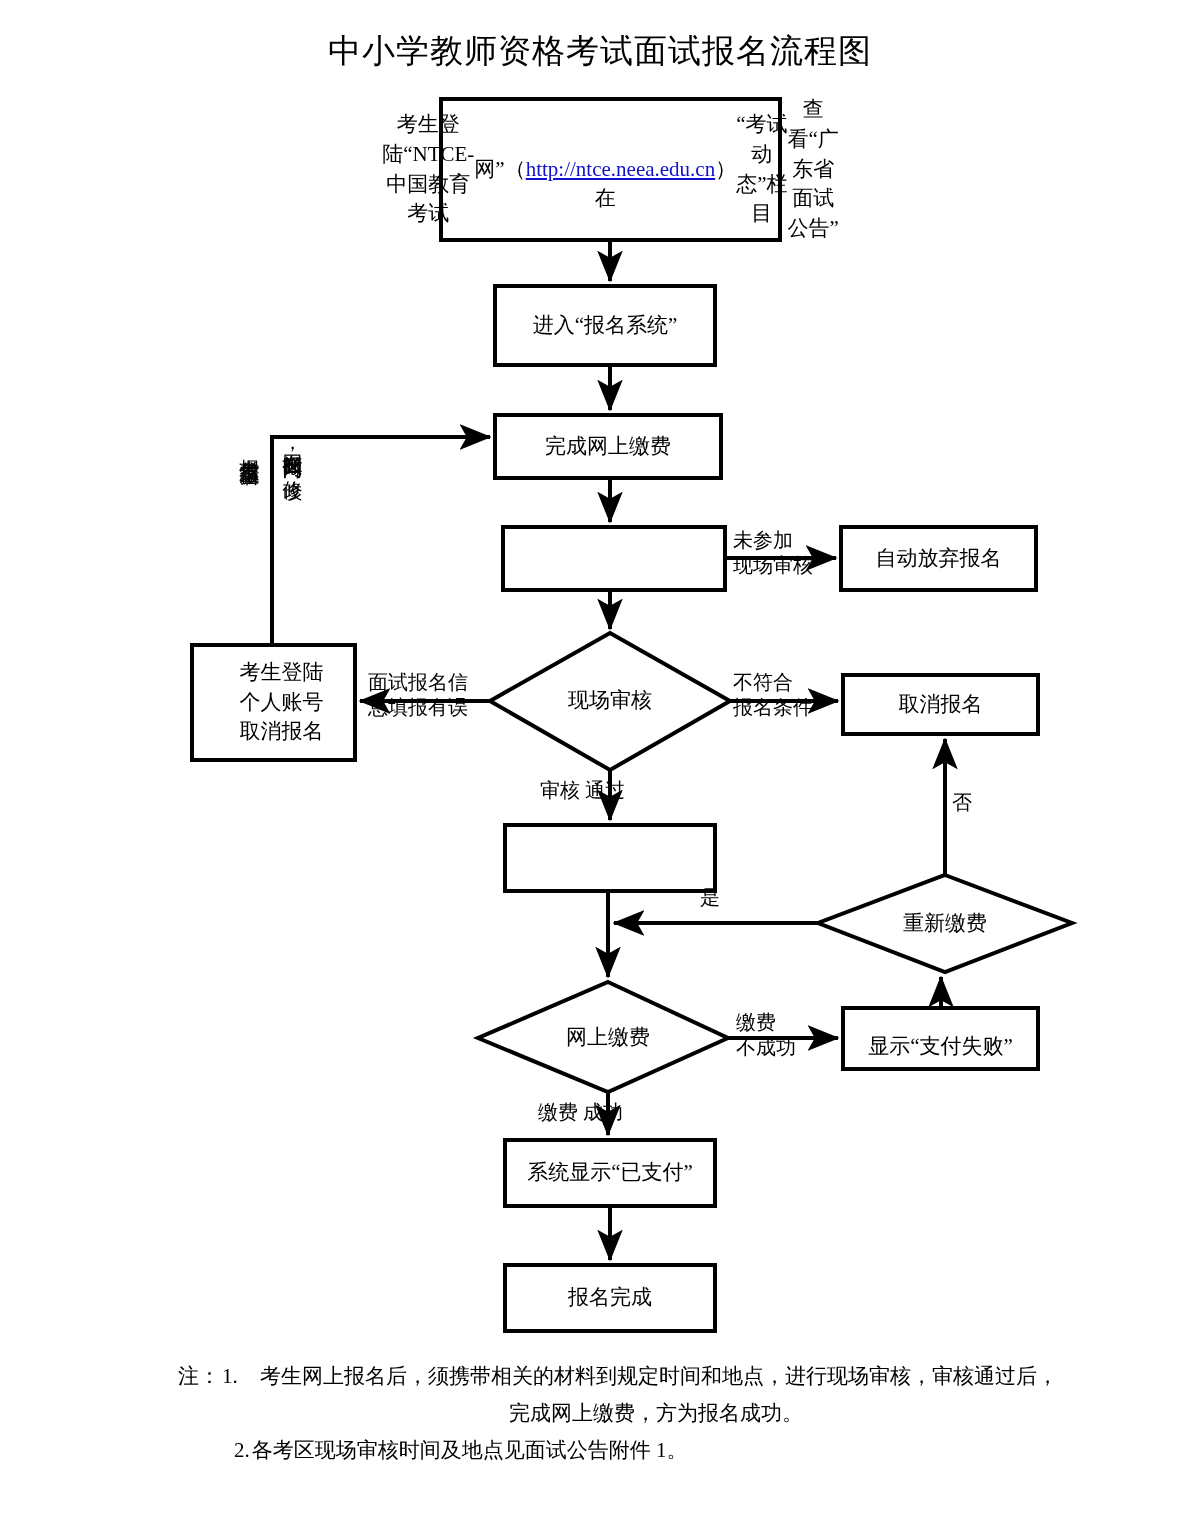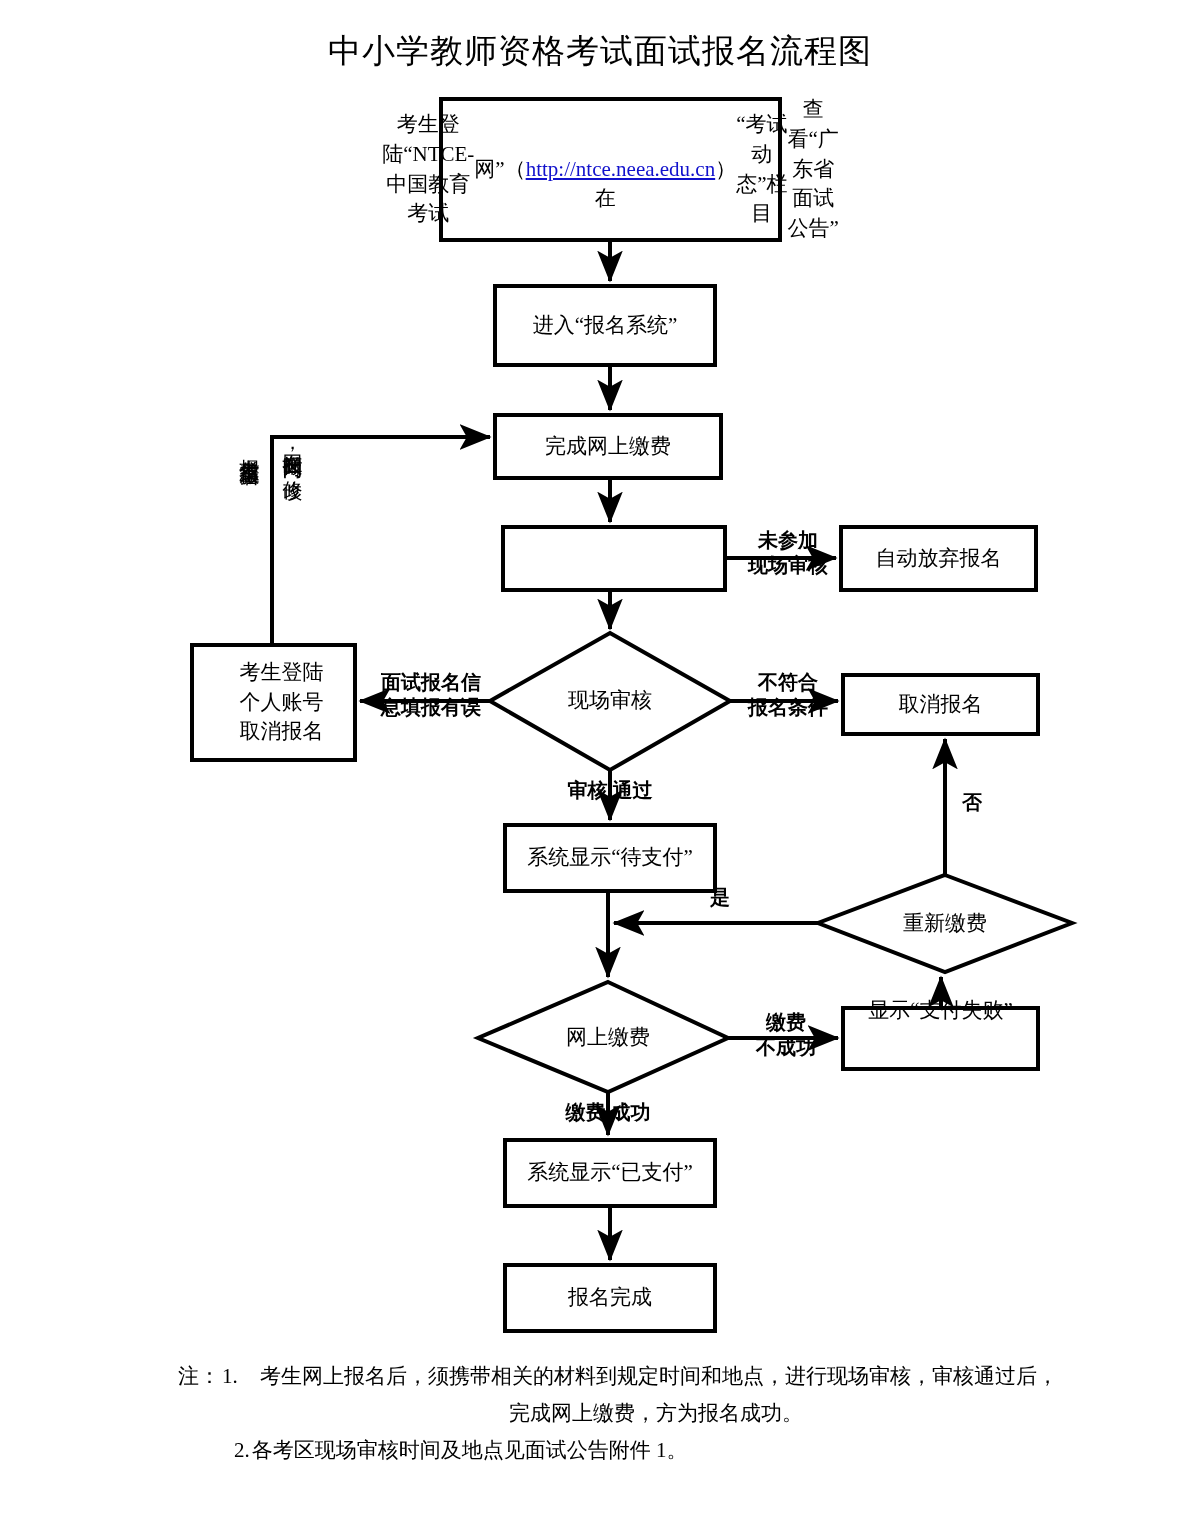--- a/index.html
+++ b/index.html
@@ -55,23 +55,21 @@
   .url-link {
     color: #1111cc;
     text-decoration: underline;
   }
 
   
   .edge-label {
     position: absolute;
     font-size: 20px;
     line-height: 1.25;
-    text-align: center;
     white-space: pre-line;
-    font-weight: bold;
   }
 
   
   .vlabel {
     position: absolute;
     font-size: 20px;
     line-height: 1.2;
     writing-mode: vertical-rl;
     text-orientation: upright;
     letter-spacing: 1px;
@@ -204,27 +202,26 @@
   <div class="node node-box" style="left:841px; top:527px; width:195px; height:63px;">自动放弃报名</div>
 
   <div class="node node-box" style="left:200px; top:645px; width:163px; height:115px;">考生登陆
 个人账号
 取消报名</div>
 
   <div class="node node-box" style="left:843px; top:675px; width:195px; height:59px;">取消报名</div>
 
   <div class="node node-diamond" style="left:540px; top:676px; width:140px; height:50px;">现场审核</div>
 
-  <div class="node node-box" style="left:505px; top:825px; width:210px; height:66px;">系统显示“待支付”</div>
 
   <div class="node node-diamond" style="left:875px; top:899px; width:140px; height:50px;">重新缴费</div>
 
   <div class="node node-diamond" style="left:538px; top:1013px; width:140px; height:50px;">网上缴费</div>
 
-  <div class="node node-box" style="left:843px; top:980px; width:195px; height:61px;">显示“支付失败”</div>
+  <div class="node node-box" style="left:843px; top:1016px; width:195px; height:61px;">显示“支付失败”</div>
 
   <div class="node node-box" style="left:505px; top:1140px; width:210px; height:66px;">系统显示“已支付”</div>
 
   <div class="node node-box" style="left:505px; top:1265px; width:210px; height:66px;">报名完成</div>
 
   <div class="edge-label" style="left:733px; top:528px; width:110px;">未参加
 现场审核</div>
 
   <div class="edge-label" style="left:733px; top:670px; width:110px;">不符合
 报名条件</div>

